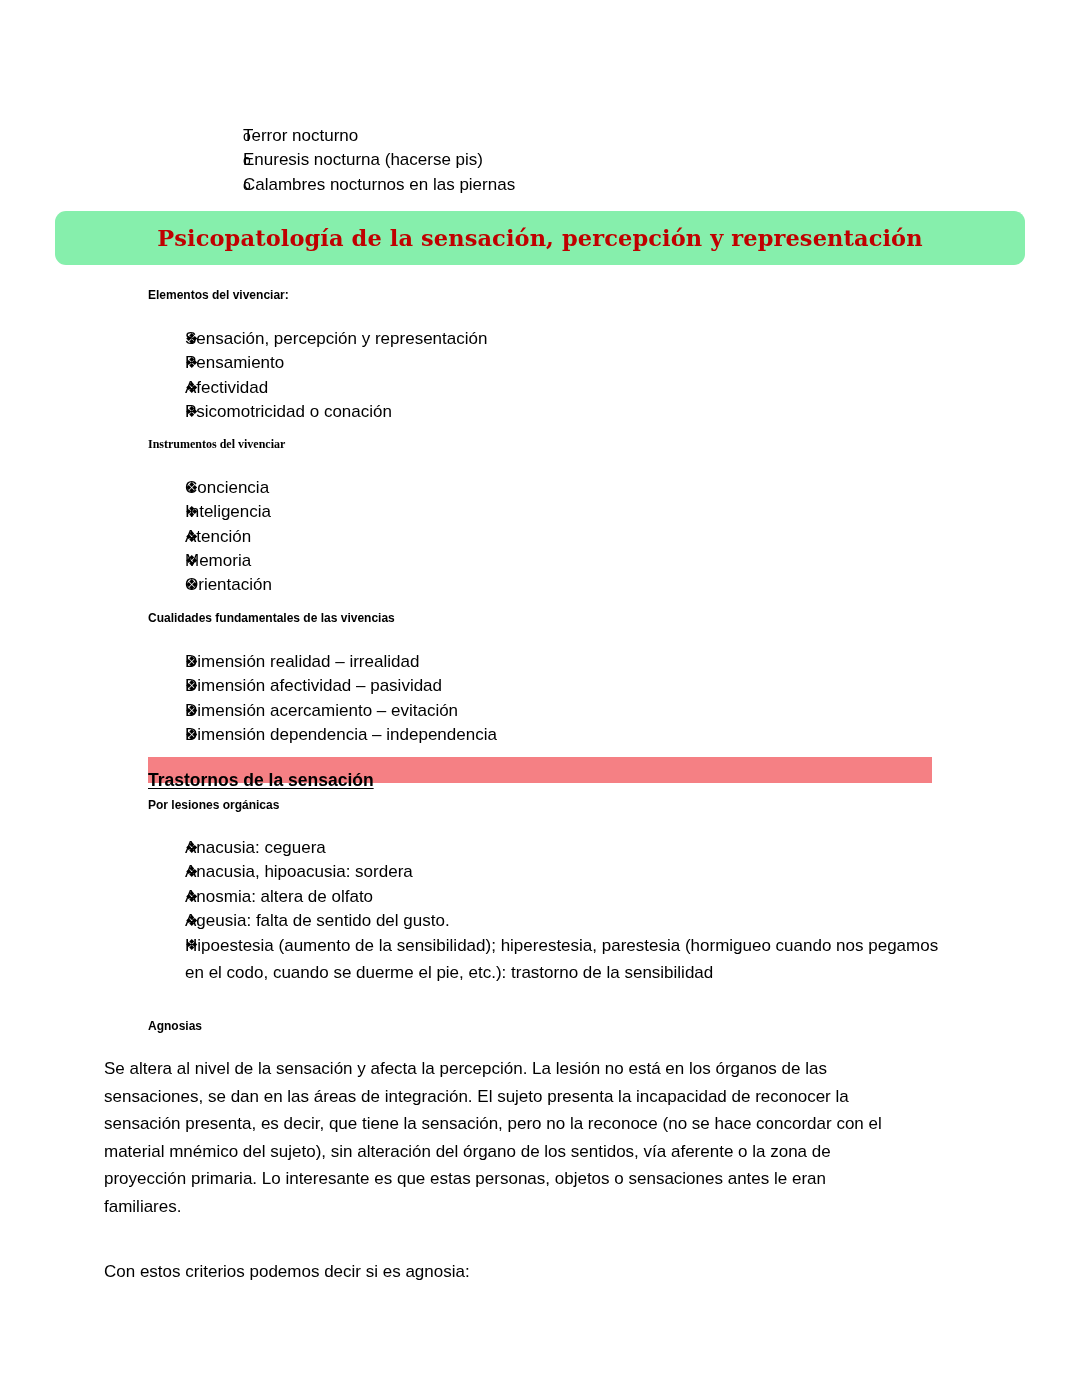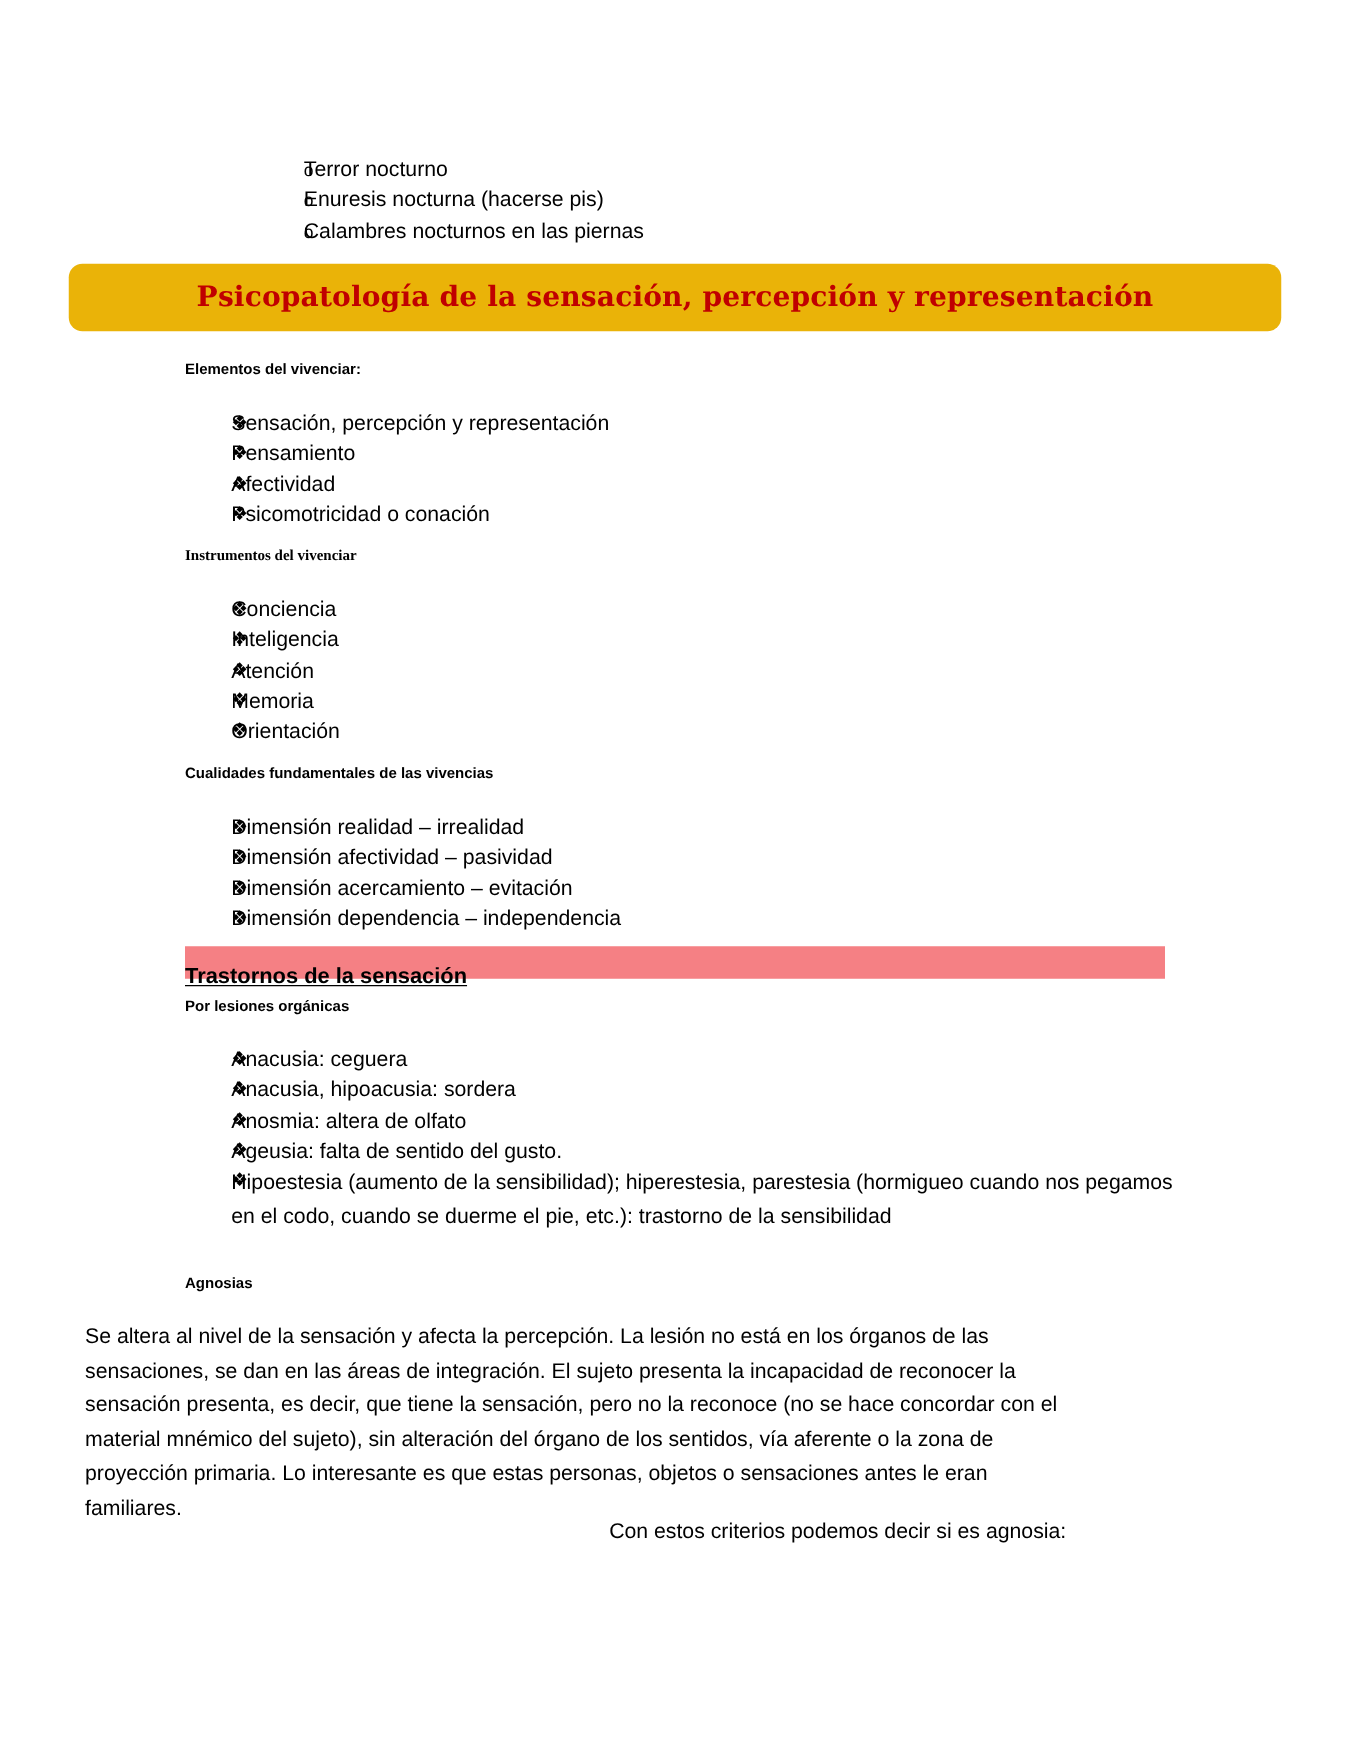--- a/index.html
+++ b/index.html
@@ -29,21 +29,21 @@
     font-weight: bold;
     line-height: 1.25;
     margin: 0 0 0 148px;
     color: #000;
   }
 
   .para {
     font-size: 17px;
     font-weight: normal;
     line-height: 1.62;
-    margin: 0 0 0 68px;
+    margin: 0 0 0 104px;
     width: 785px;
     color: #000;
     text-align: left;
   }
 
   
   ul.blist {
     list-style: none;
     margin: 0;
     padding: 0;
@@ -92,21 +92,21 @@
 
   b, .b { font-weight: normal; }
 
   
   .banner {
     position: absolute;
     left: 55px;
     top: 211px;
     width: 970px;
     height: 54px;
-    background: #eab308;
+    background: #86efac;
     border-radius: 11px;
     display: flex;
     align-items: center;
     justify-content: center;
   }
   .banner-text {
     font-family: "DejaVu Serif", "Liberation Serif", serif;
     font-weight: bold;
     font-size: 22.5px;
     color: #C00000;
@@ -188,15 +188,15 @@
   <ul class="blist diamond-list wide" style="position:absolute; left:0; top:836px;">
     <li><span class="marker">❖</span><span class="b">Anacusia:</span><span> ceguera</span></li>
     <li><span class="marker">❖</span><span class="b">Anacusia, hipoacusia:</span><span> sordera</span></li>
     <li><span class="marker">❖</span><span class="b">Anosmia:</span><span> altera de olfato</span></li>
     <li><span class="marker">❖</span><span class="b">Ageusia</span><span>: falta de sentido del gusto.</span></li>
     <li class="loose" style="line-height:1.58;"><span class="marker">❖</span><span class="b">Hipoestesia</span><span> (aumento de la sensibilidad); </span><span class="b">hiperestesia, parestesia</span><span> (hormigueo cuando nos pegamos en el codo, cuando se duerme el pie, etc.): trastorno de la sensibilidad</span></li>
   </ul>
 
   <div class="heading" style="position:absolute; left:0; top:1019px;">Agnosias</div>
   <div class="para" style="position:absolute; left:0; top:1055px;">Se altera al nivel de la sensación y afecta la percepción. La lesión no está en los órganos de las sensaciones, se dan en las áreas de integración. El sujeto presenta la incapacidad de reconocer la sensación presenta, es decir, que tiene la sensación, pero no la reconoce (no se hace concordar con el material mnémico del sujeto), sin alteración del órgano de los sentidos, vía aferente o la zona de proyección primaria. Lo interesante es que estas personas, objetos o sensaciones antes le eran familiares.</div>
-  <div class="para" style="position:absolute; left:0; top:1211px;text-align:right;">Con estos criterios podemos decir si es agnosia:</div>
+  <div class="para" style="position:absolute; left:0; top:1258px;">Con estos criterios podemos decir si es agnosia:</div>
 
 </div>
 
 </body></html>

